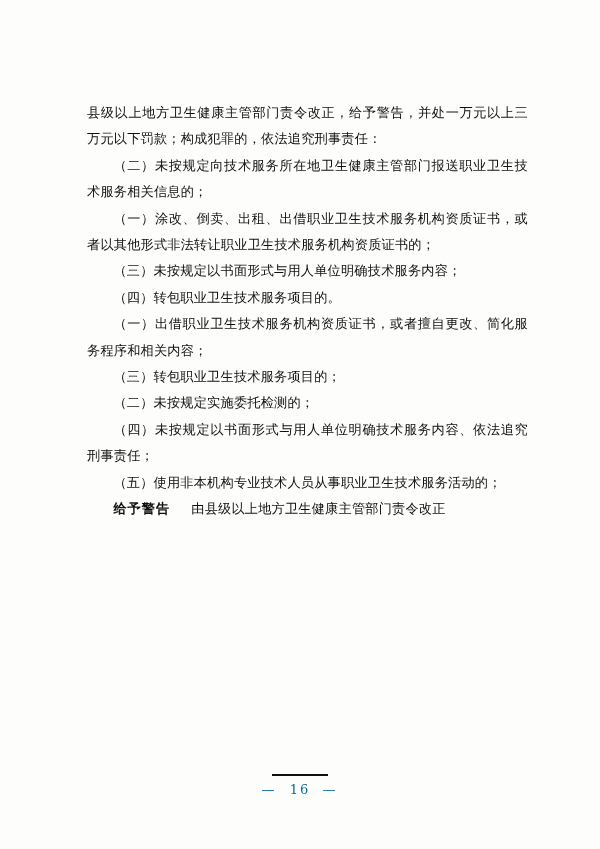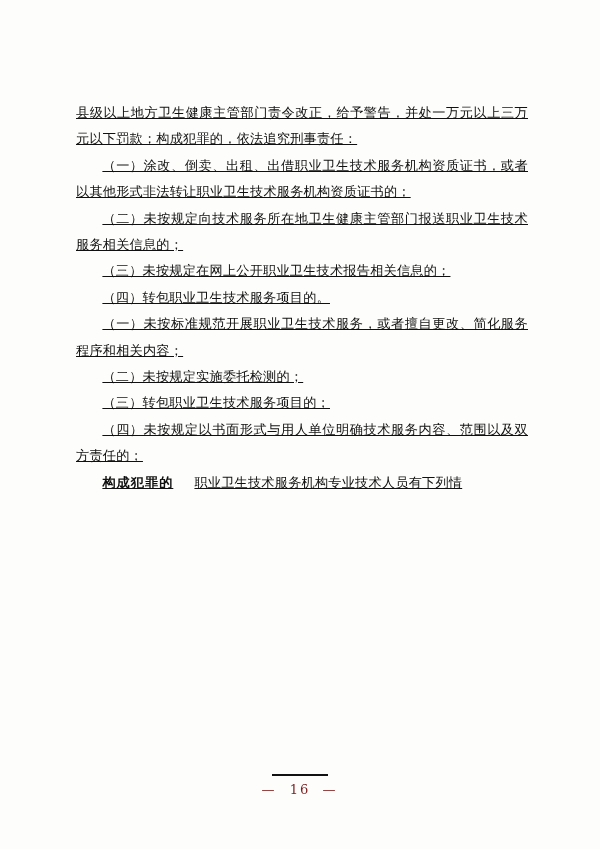--- a/index.html
+++ b/index.html
@@ -24,23 +24,22 @@
   }
   .doc-body {
     font-size: 13.2px;
     line-height: 2.0;
     text-align: justify;
     text-justify: inter-ideograph;
     letter-spacing: 0.2px;
     color: #101010;
   }
   .para {
-    margin: 0 0 0 4px;
+    margin: 0 0 0 15px;
     text-indent: 0;
-    text-decoration: underline;
   }
   .para.indent {
     text-indent: 2em;
   }
   .para.article {
     text-indent: 2em;
   }
   .art-no {
     font-weight: bold;
     letter-spacing: 1px;
@@ -58,55 +57,56 @@
   }
   .footer-rule {
     width: 56px;
     height: 2px;
     background: #111;
     margin: 0 auto 6px auto;
   }
   .page-num {
     font-size: 13px;
     letter-spacing: 2px;
-    color: #7f1d1d;
+    color: #0369a1;
   }
   .page-num .dash {
     letter-spacing: 3px;
   }
 </style>
 </head>
 <body>
 
 <div class="page">
 
   <div class="doc-body">
 
     <p class="para">县级以上地方卫生健康主管部门责令改正，给予警告，并处一万元以上三万元以下罚款；构成犯罪的，依法追究刑事责任：</p>
 
+    <p class="para indent">（二）未按规定向技术服务所在地卫生健康主管部门报送职业卫生技术服务相关信息的；</p>
+
     <p class="para indent">（一）涂改、倒卖、出租、出借职业卫生技术服务机构资质证书，或者以其他形式非法转让职业卫生技术服务机构资质证书的；</p>
 
-    <p class="para indent">（二）未按规定向技术服务所在地卫生健康主管部门报送职业卫生技术服务相关信息的；</p>
-
-    <p class="para indent">（三）未按规定在网上公开职业卫生技术报告相关信息的；</p>
+    <p class="para indent">（三）未按规定以书面形式与用人单位明确技术服务内容；</p>
 
     <p class="para indent">（四）转包职业卫生技术服务项目的。</p>
 
 
-    <p class="para indent">（一）未按标准规范开展职业卫生技术服务，或者擅自更改、简化服务程序和相关内容；</p>
+    <p class="para indent">（一）出借职业卫生技术服务机构资质证书，或者擅自更改、简化服务程序和相关内容；</p>
+
+    <p class="para indent">（三）转包职业卫生技术服务项目的；</p>
 
     <p class="para indent">（二）未按规定实施委托检测的；</p>
 
-    <p class="para indent">（三）转包职业卫生技术服务项目的；</p>
+    <p class="para indent">（四）未按规定以书面形式与用人单位明确技术服务内容、依法追究刑事责任；</p>
 
-    <p class="para indent">（四）未按规定以书面形式与用人单位明确技术服务内容、范围以及双方责任的；</p>
+    <p class="para indent">（五）使用非本机构专业技术人员从事职业卫生技术服务活动的；</p>
 
 
-
-    <p class="para article"><span class="art-no">构成犯罪的</span><span class="art-gap"></span><span>职业卫生技术服务机构专业技术人员有下列情</span></p>
+    <p class="para article"><span class="art-no">给予警告</span><span class="art-gap"></span><span>由县级以上地方卫生健康主管部门责令改正</span></p>
 
   </div>
 
   <div class="footer">
     <div class="footer-rule"></div>
     <div class="page-num"><span class="dash">—</span>&nbsp;&nbsp;<span>16</span>&nbsp;&nbsp;<span class="dash">—</span></div>
   </div>
 
 </div>
 

